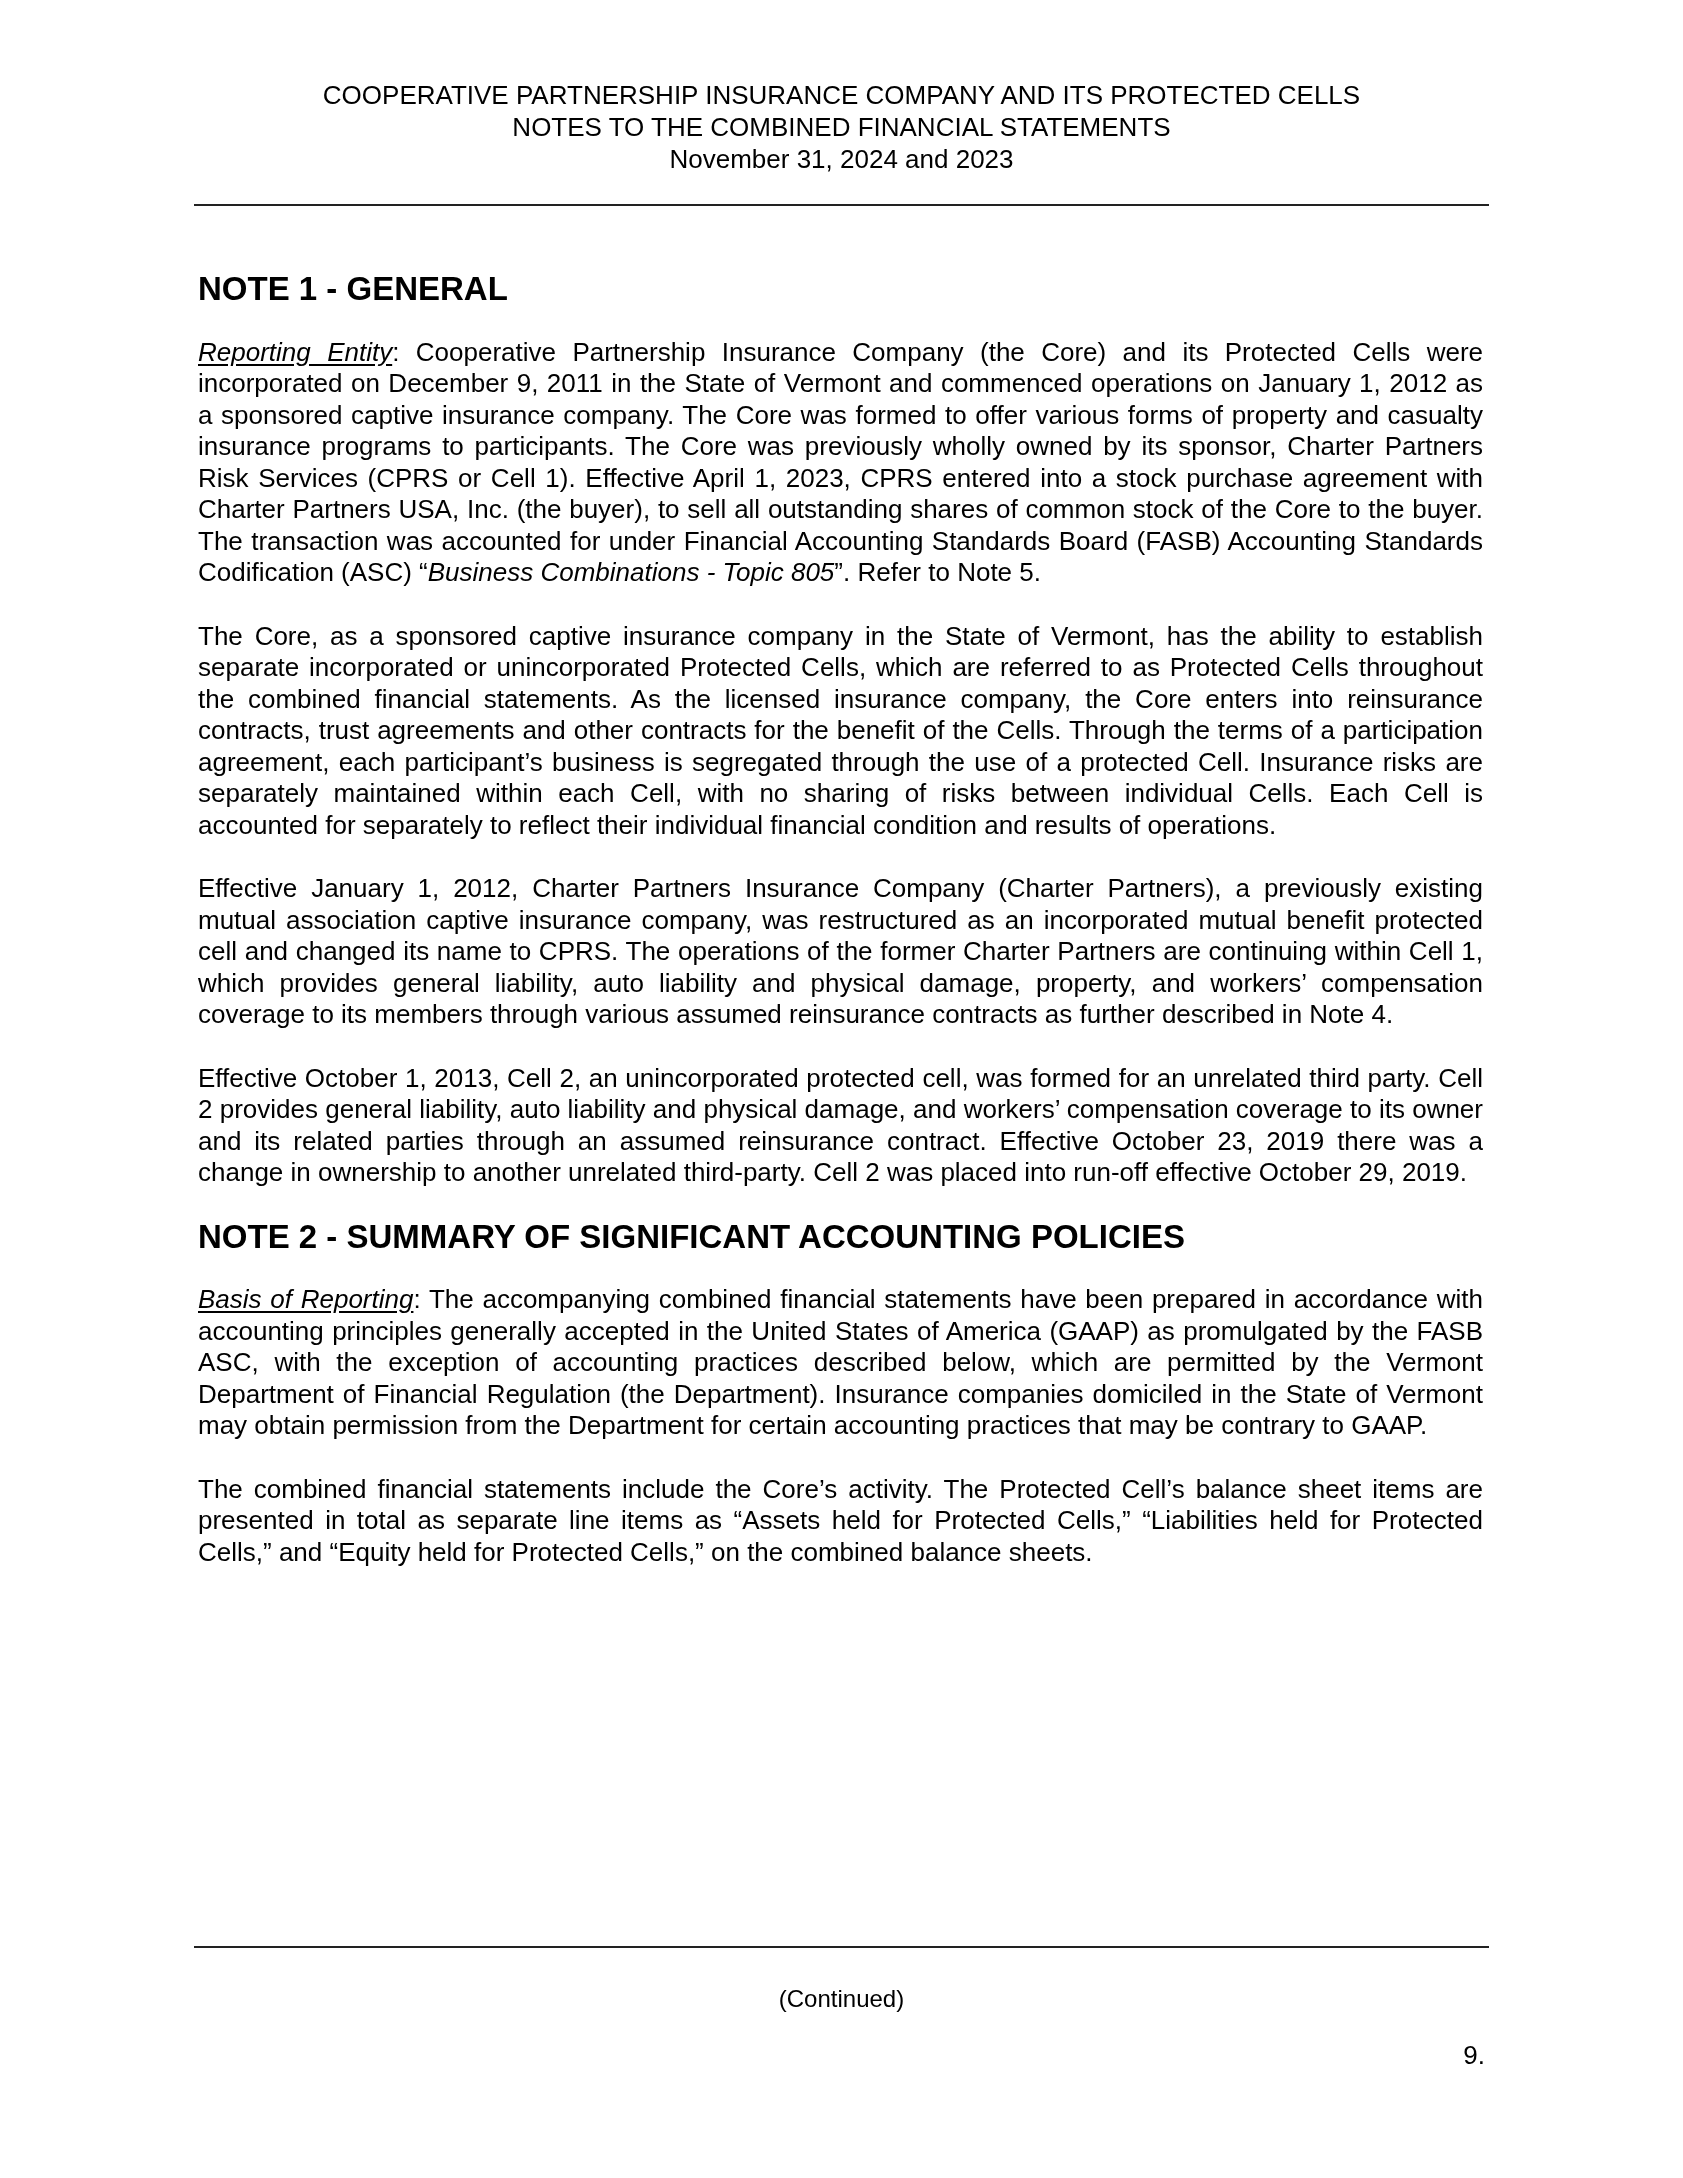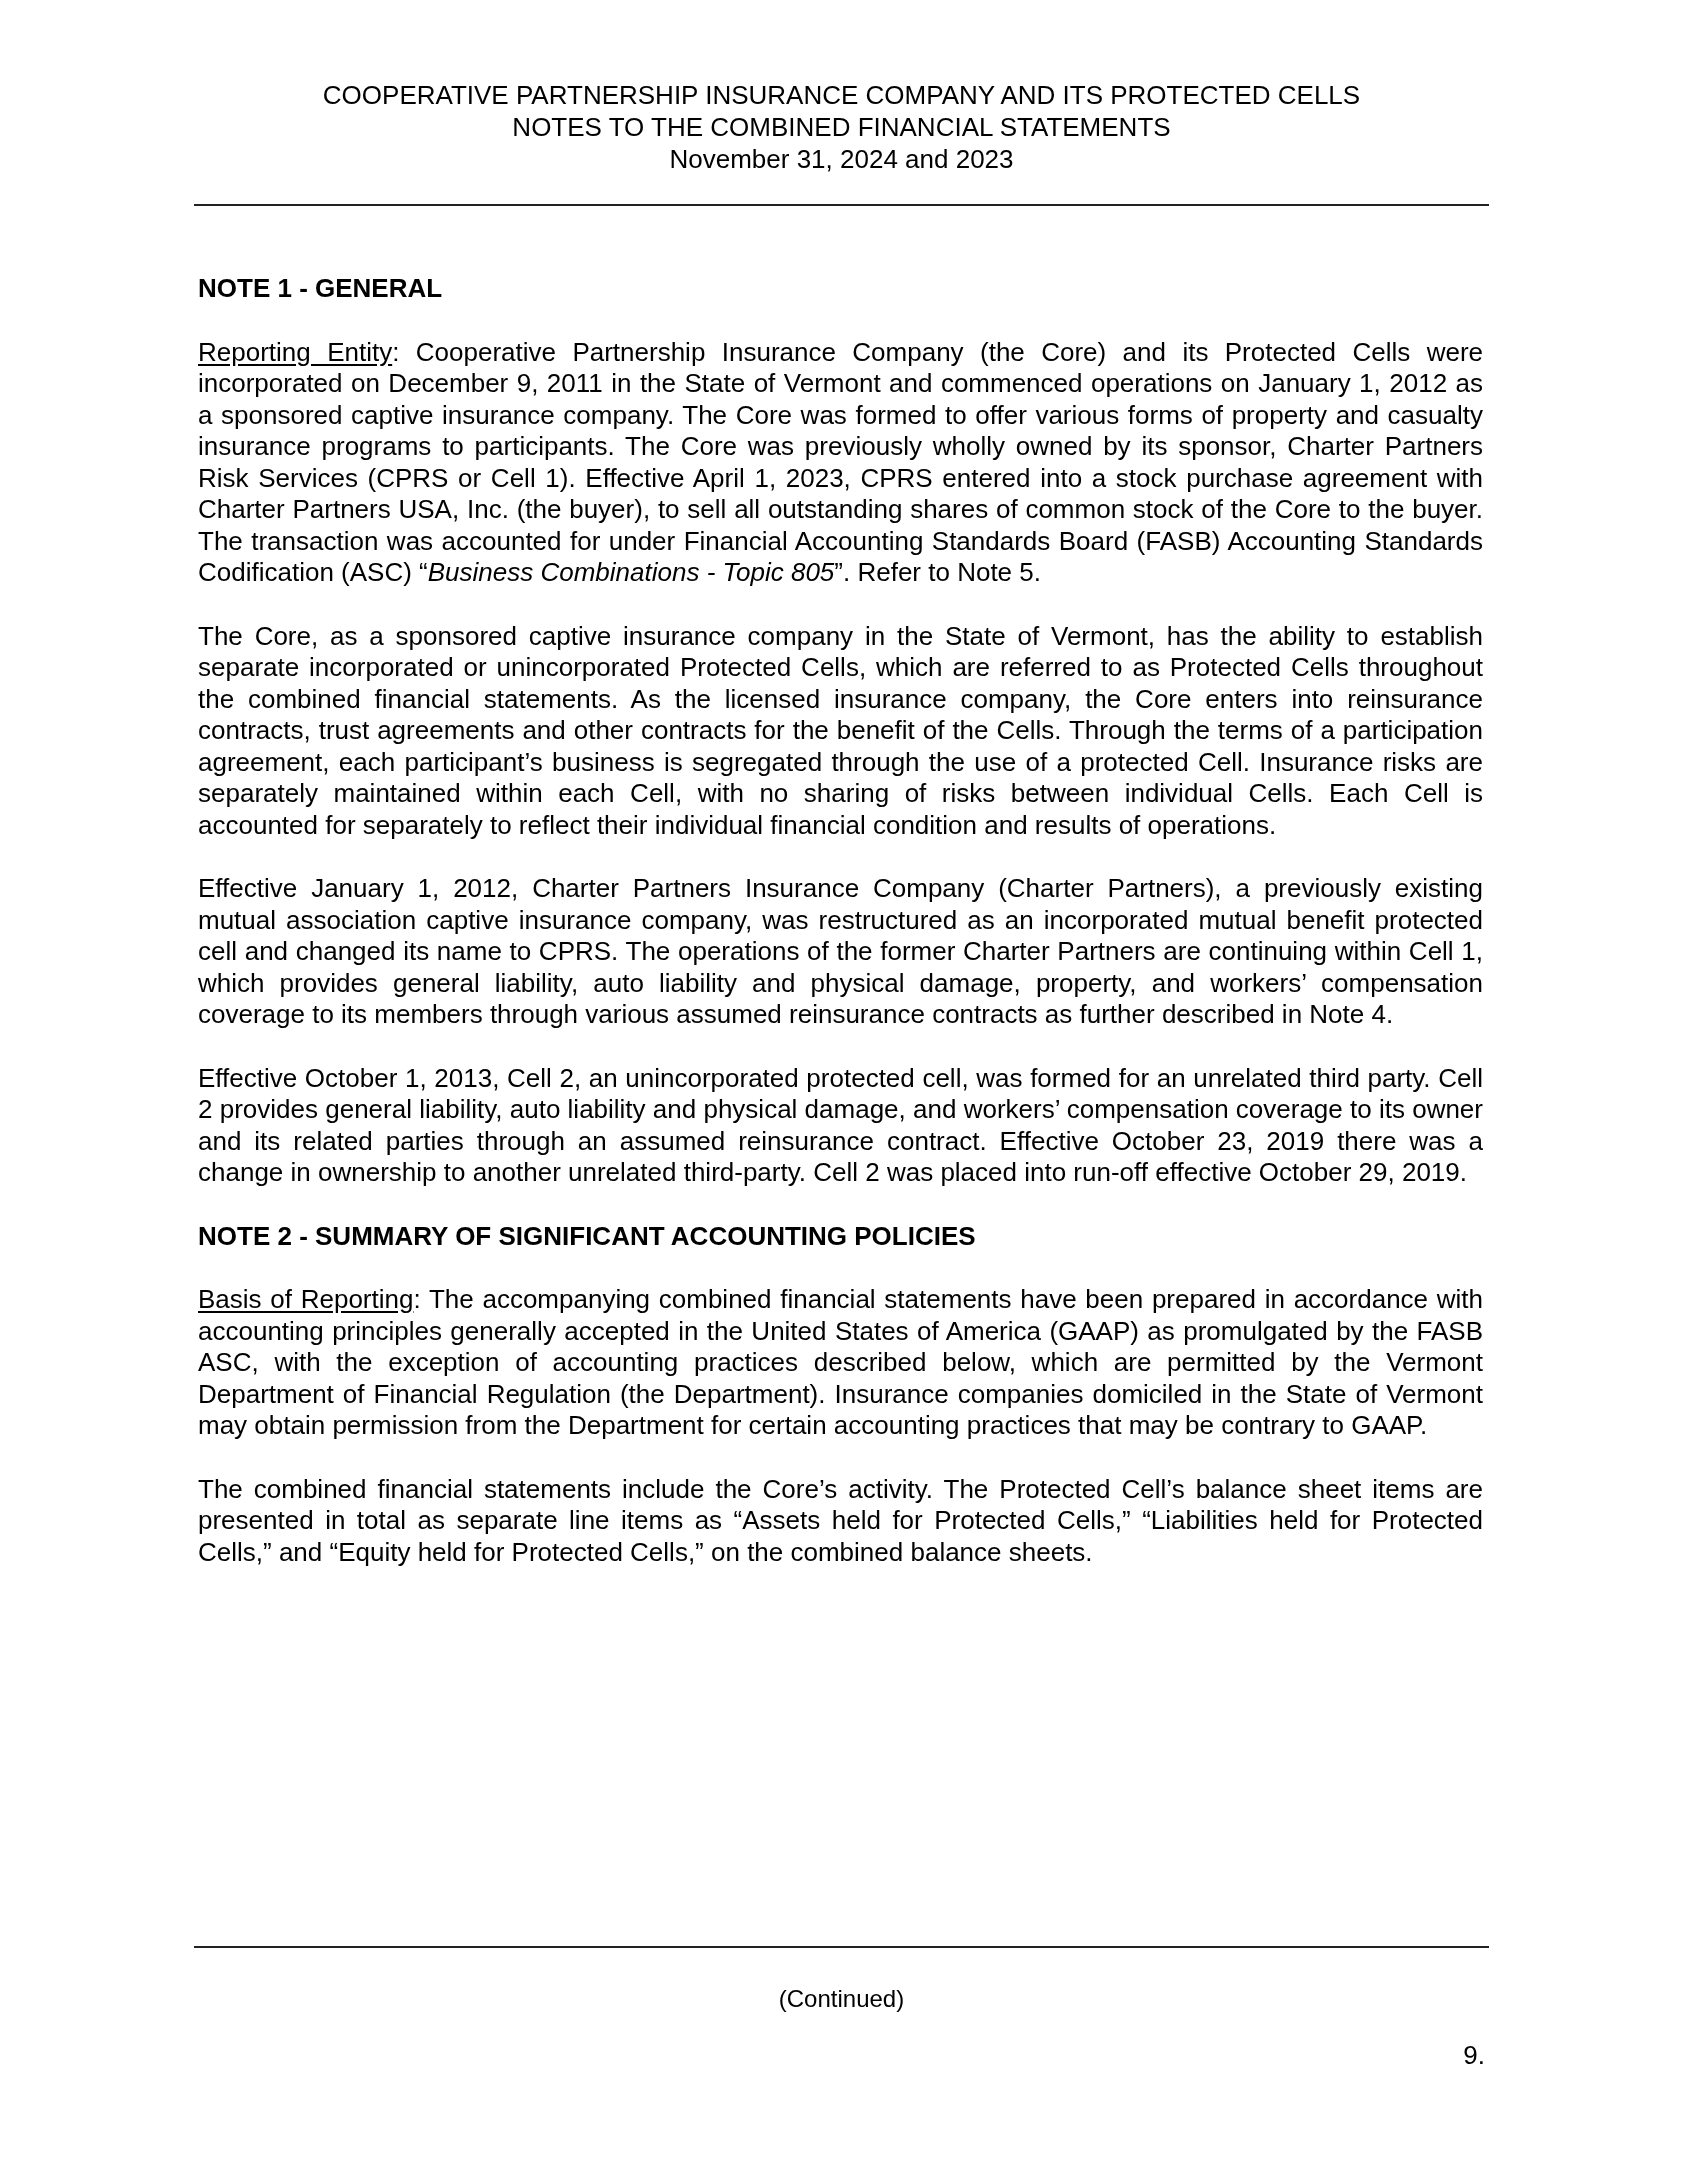--- a/index.html
+++ b/index.html
@@ -6,24 +6,24 @@
     body { width: 1683px; height: 2178px; position: relative; overflow: hidden;
            font-family: "Liberation Sans", sans-serif; color: #000; }
     .page-header { position: absolute; left: 194px; width: 1295px; top: 79px; text-align: center;
                    font-size: 26px; line-height: 32px; }
     .page-header div { white-space: nowrap; }
     .rule { position: absolute; left: 194px; width: 1295px; height: 0; border-top: 2px solid #222; }
     .rule.top { top: 204px; }
     .rule.bottom { top: 1946px; }
     .content { position: absolute; left: 198px; width: 1285px; top: 273px;
                font-size: 26px; line-height: 31.5px; }
-    .note-heading { font-weight: bold; margin: 0 0 32px 0; font-size: 26px; line-height: 31.5px; }
+    .note-heading { font-weight: bold; margin: 0 0 32px 0; font-size: 33px; line-height: 31.5px; }
     .para { text-align: justify; text-align-last: left; margin: 0 0 32px 0; }
     .para.last-in-note { margin-bottom: 63px; }
-    .u { text-decoration: underline; text-underline-offset: 3px; }
+    .u { text-decoration: underline; text-underline-offset: 3px; font-style: italic; }
     .i { font-style: italic; margin-top: 42px; }
     .continued { position: absolute; left: 194px; width: 1295px; top: 1983px; text-align: center;
                  font-size: 24px; line-height: 32px; }
     .page-number { position: absolute; right: 198px; top: 2039px; font-size: 26px; line-height: 32px; }
   </style>
 </head>
 <body>
 
 <div class="page-header">
   <div>COOPERATIVE PARTNERSHIP INSURANCE COMPANY AND ITS PROTECTED CELLS</div>

